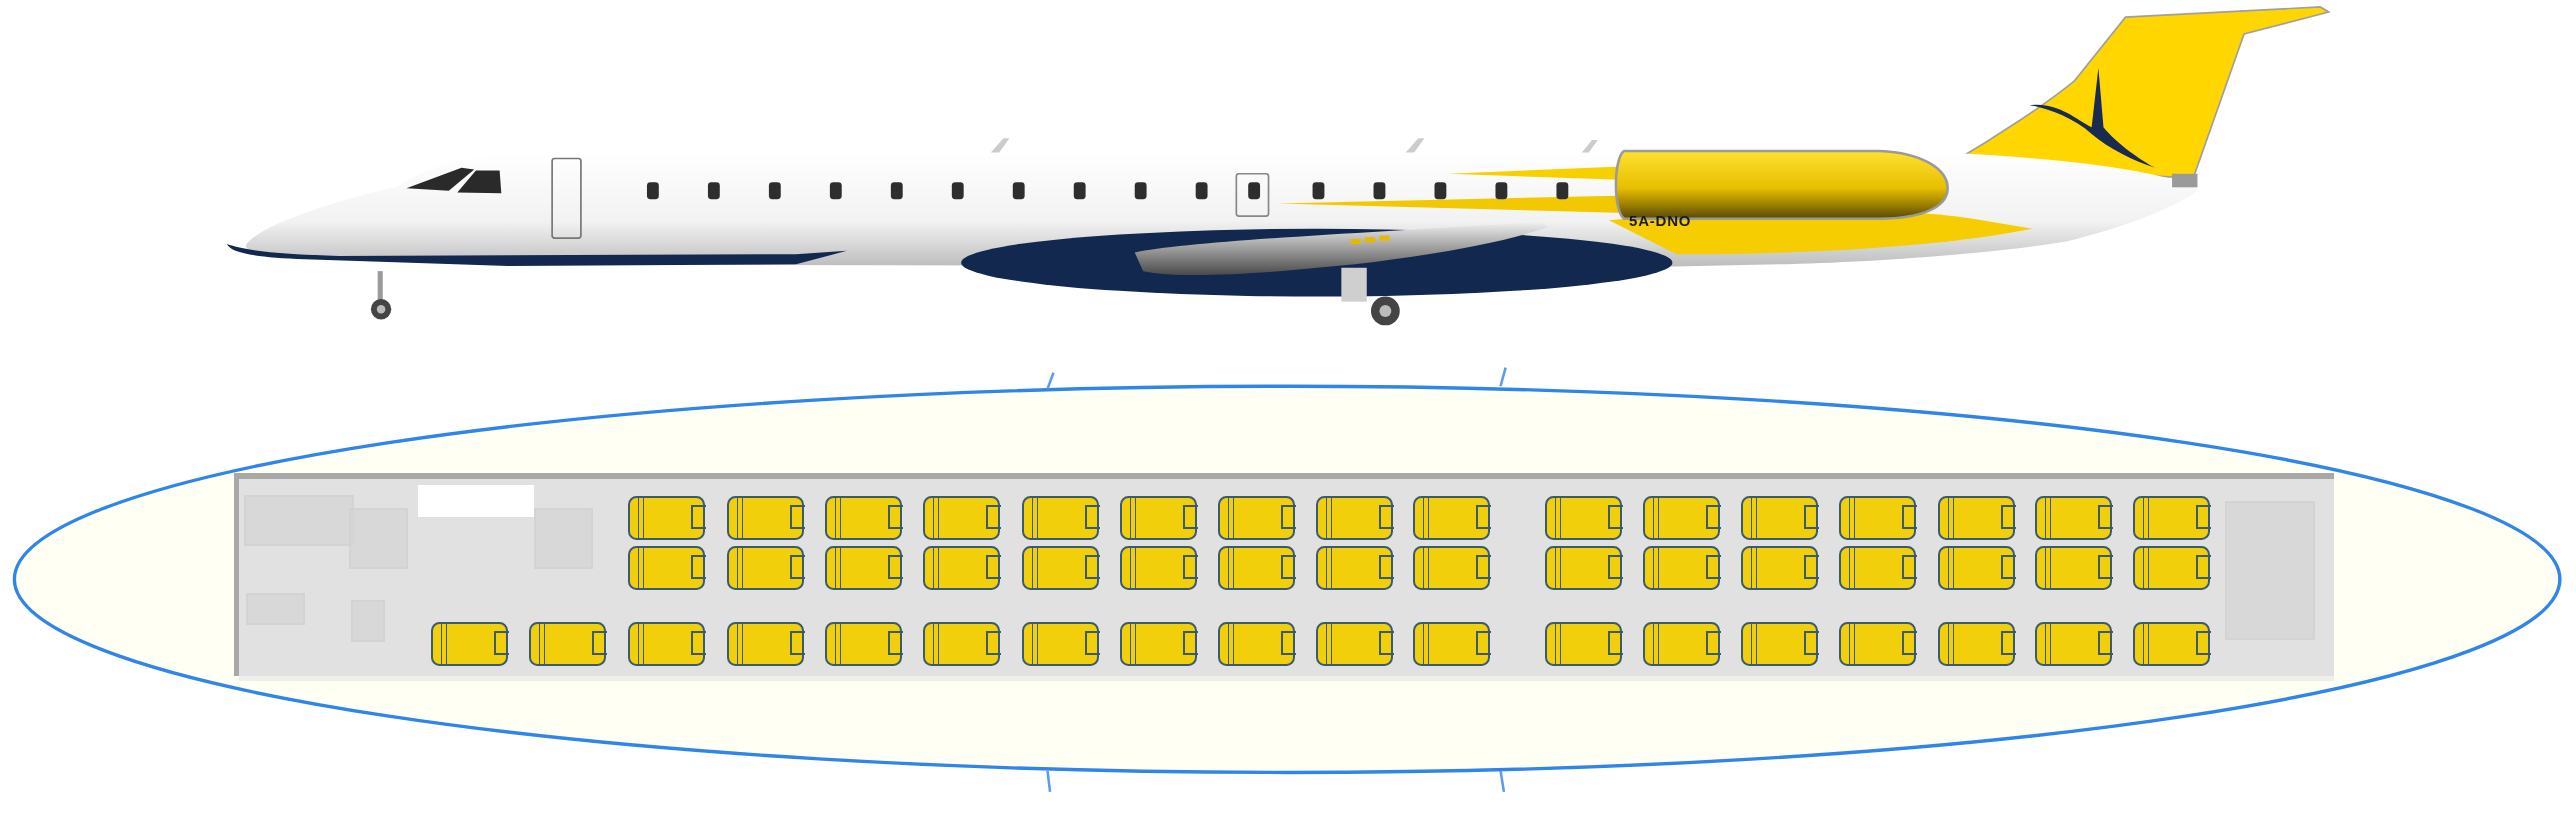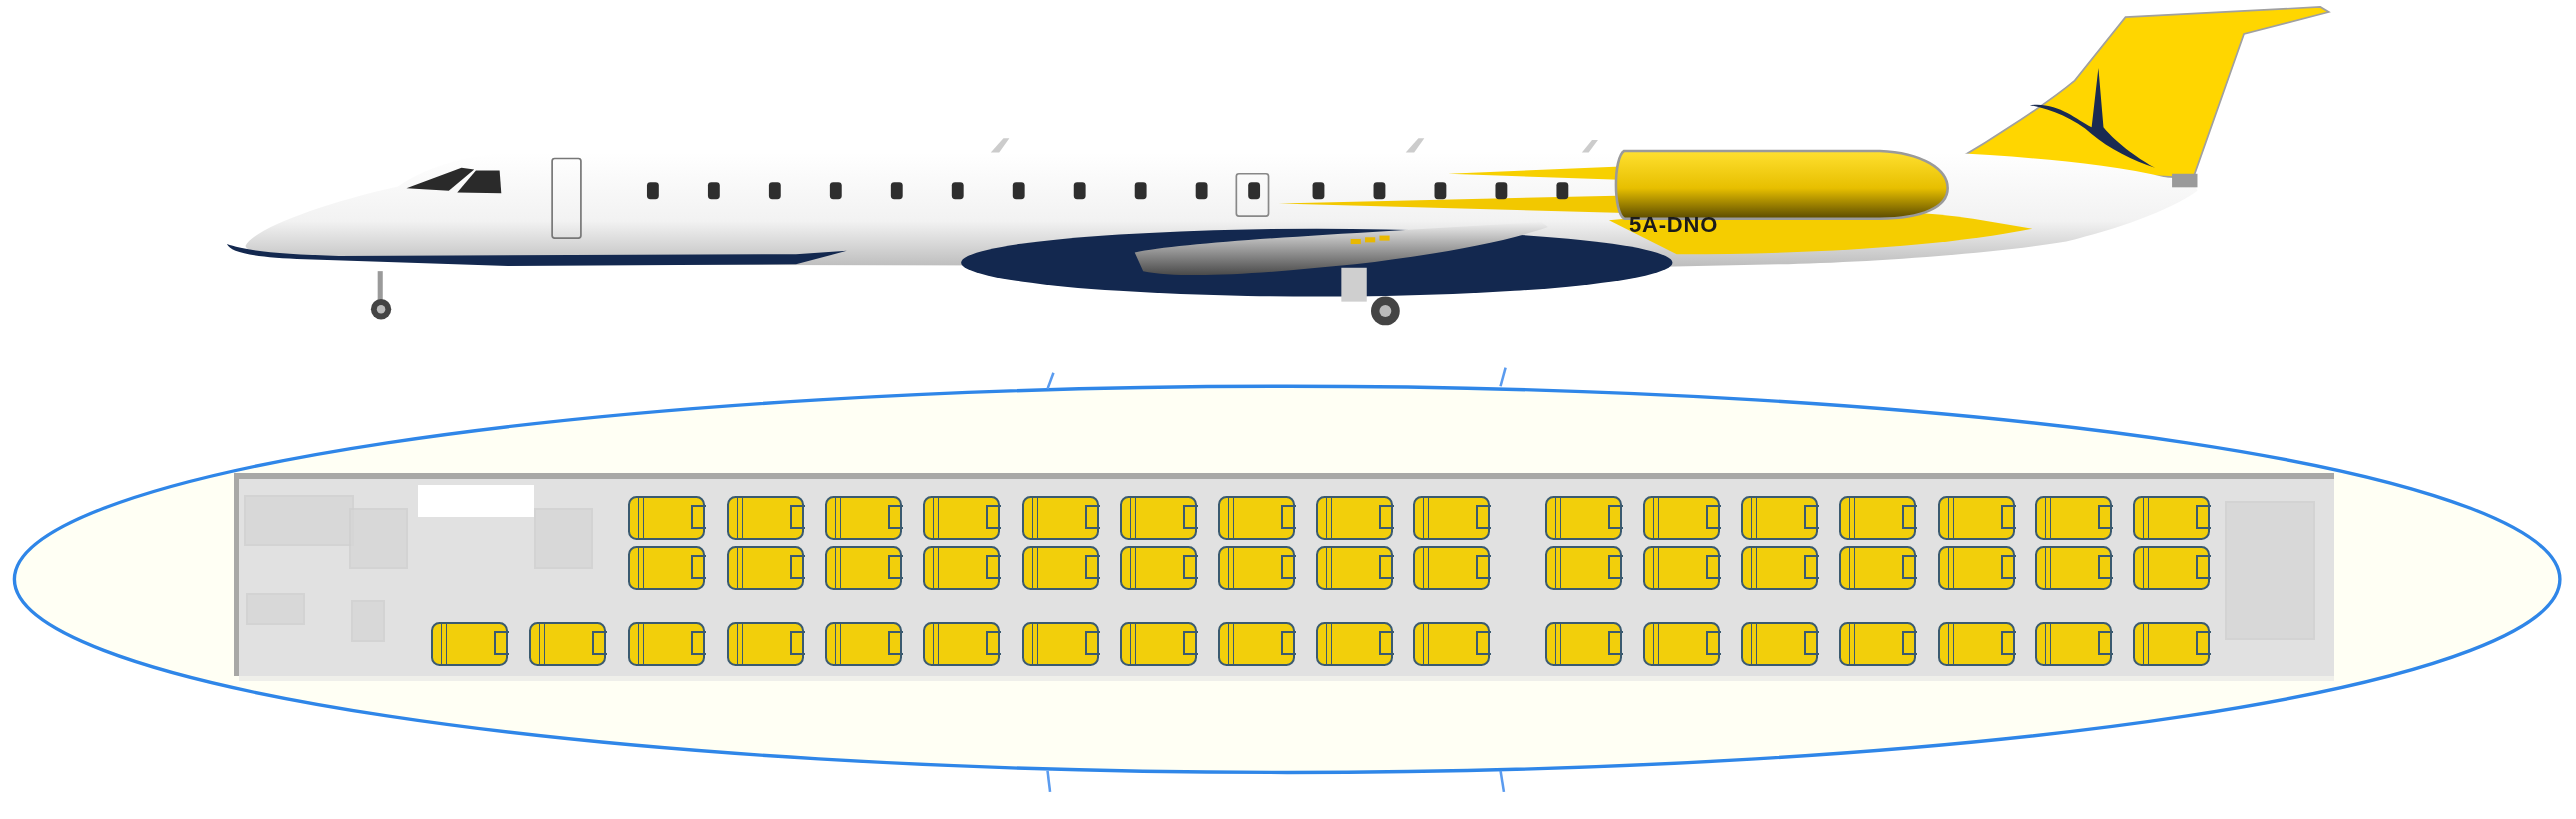--- a/index.html
+++ b/index.html
@@ -8,21 +8,21 @@
   #map-svg { position:absolute; left:0; top:0; }
   .cabin { position:absolute; left:234px; top:473px; width:2100px; height:203px; background:#e1e1e1; border-top:6.8px solid #a8a8a6; box-sizing:border-box; }
   .cabin-shadow { position:absolute; left:239px; top:676px; width:2095px; height:5.1px; background:#efefea; }
   .cabin-edge-left { position:absolute; left:234px; top:473px; width:5.1px; height:203px; background:#a8a8a6; }
   .seat { position:absolute; width:77px; height:44px; background:#f2cf0b; border:2.5px solid #3a5a70; border-radius:8.5px; box-sizing:border-box; cursor:pointer; }
   .seat .bar1 { position:absolute; left:7.6px; top:-2.5px; width:1.7px; height:44px; background:#3a5a70; }
   .seat .bar2 { position:absolute; left:12.7px; top:-2.5px; width:1.7px; height:44px; background:#3a5a70; }
   .seat .rest { position:absolute; right:-2.5px; top:6.8px; width:14.4px; height:24px; border:2.5px solid #3a5a70; border-right:none; box-sizing:border-box; }
   .galley { position:absolute; background:#d6d6d6; border:2.5px solid #cfcfcf; box-sizing:border-box; opacity:0.75; }
   .white-box { position:absolute; left:418px; top:485px; width:116px; height:32px; background:#ffffff; }
-  .reg { position:absolute; left:1629px; top:212px; font-size:22px; font-weight:bold; color:#1b1b1b; letter-spacing:0.8px; }
+  .reg { position:absolute; left:1629px; top:212px; font-size:15px; font-weight:bold; color:#1b1b1b; letter-spacing:0.8px; }
 </style>
 </head>
 <body>
 
 <svg id="plane-svg" width="2576" height="356" viewBox="0 0 3042 420">
   <defs>
     <linearGradient id="fus" x1="0" y1="0" x2="0" y2="1">
       <stop offset="0" stop-color="#ffffff"></stop>
       <stop offset="0.6" stop-color="#f2f2f2"></stop>
       <stop offset="1" stop-color="#bdbdbd"></stop>

